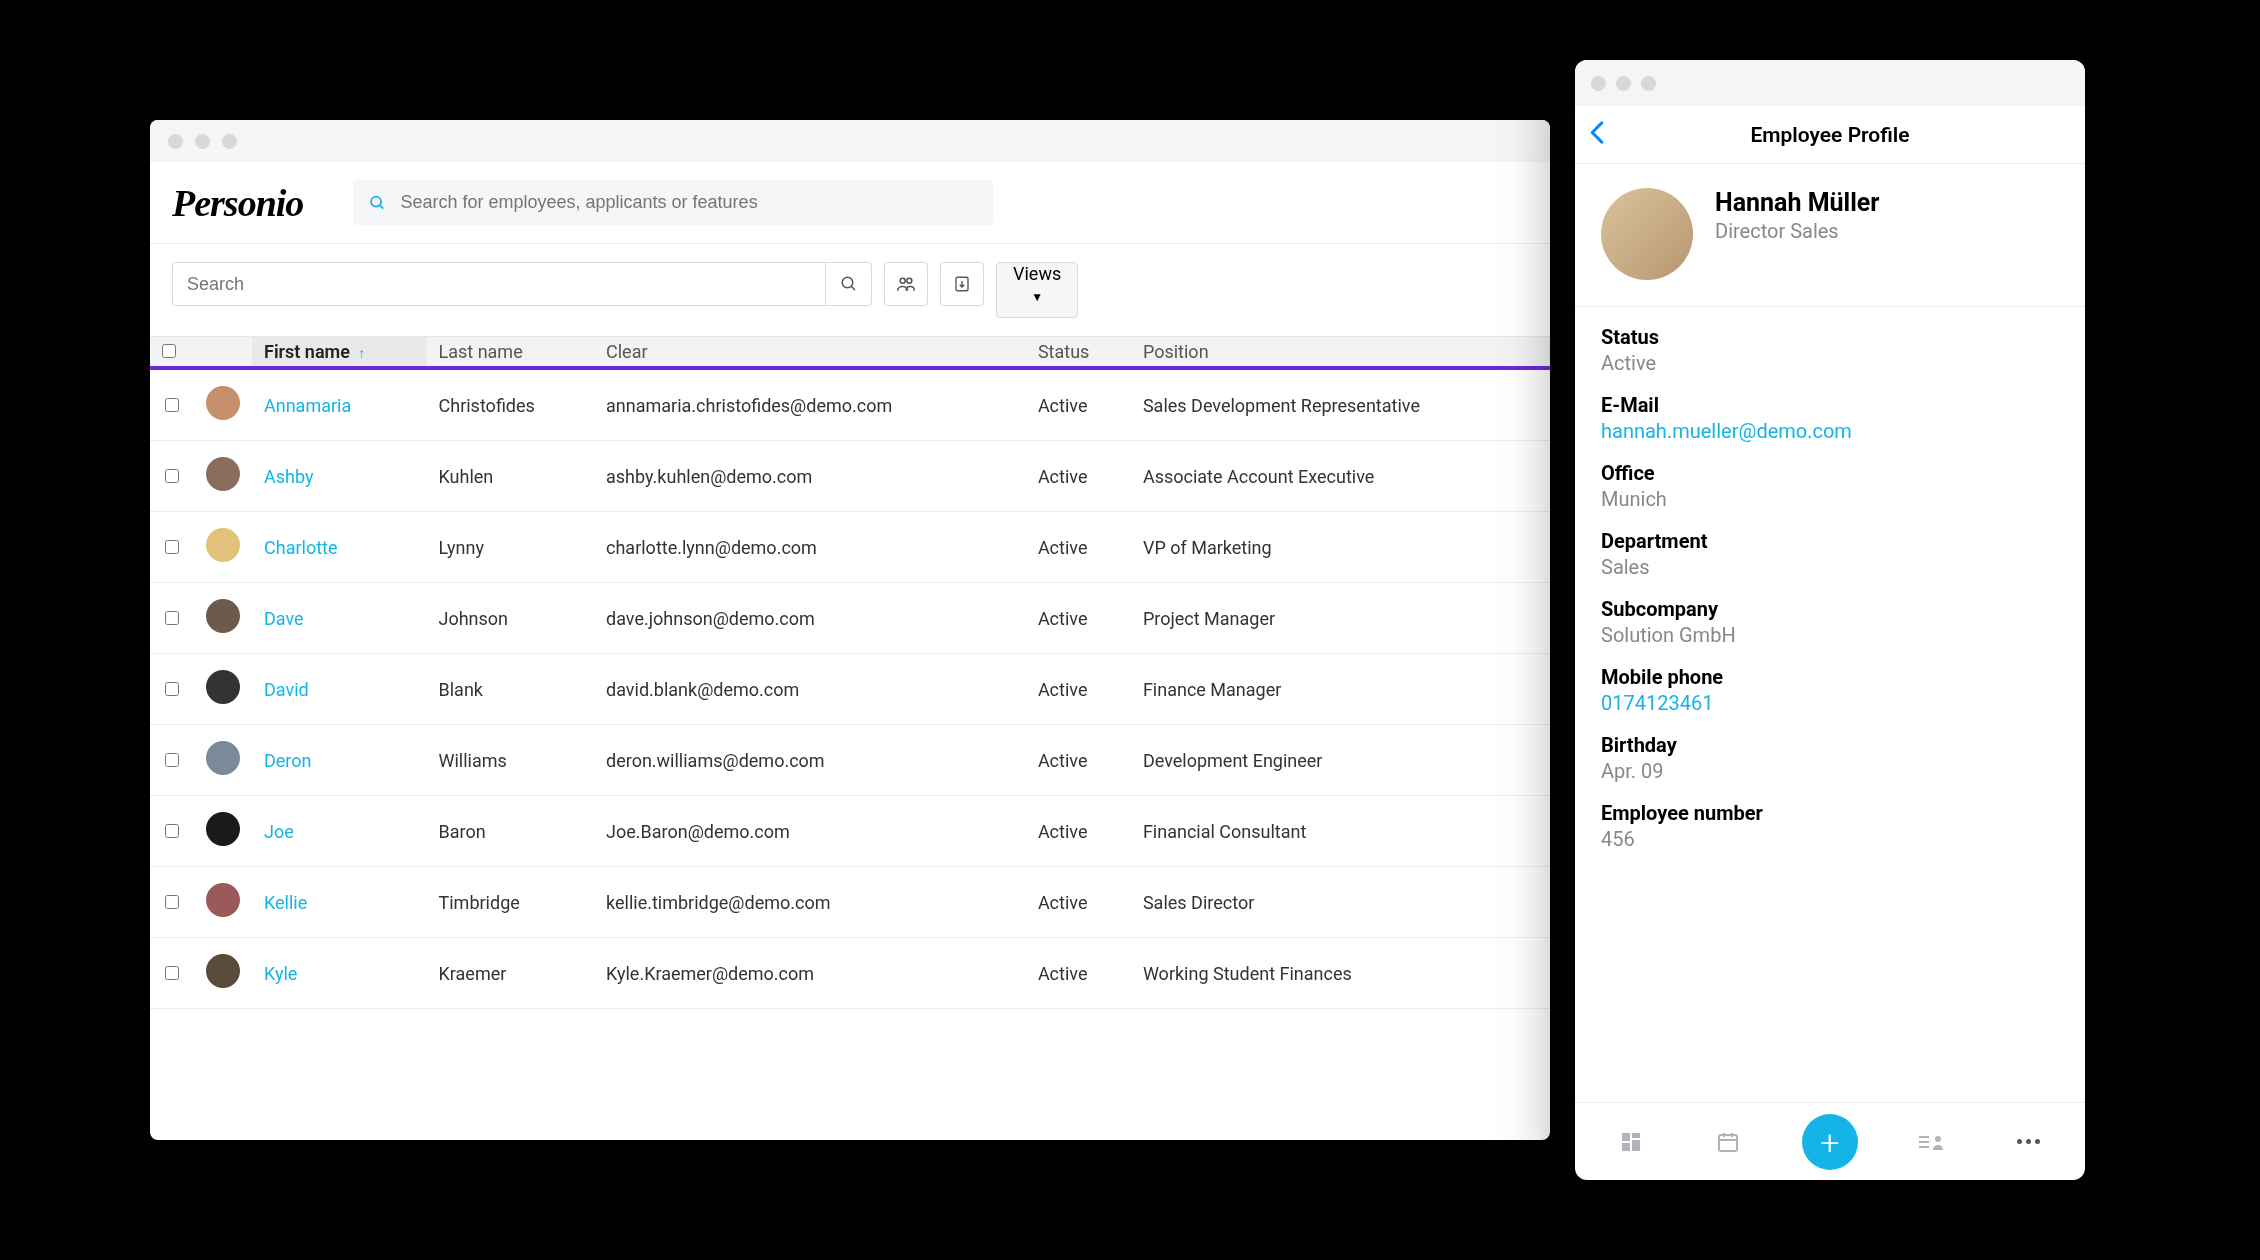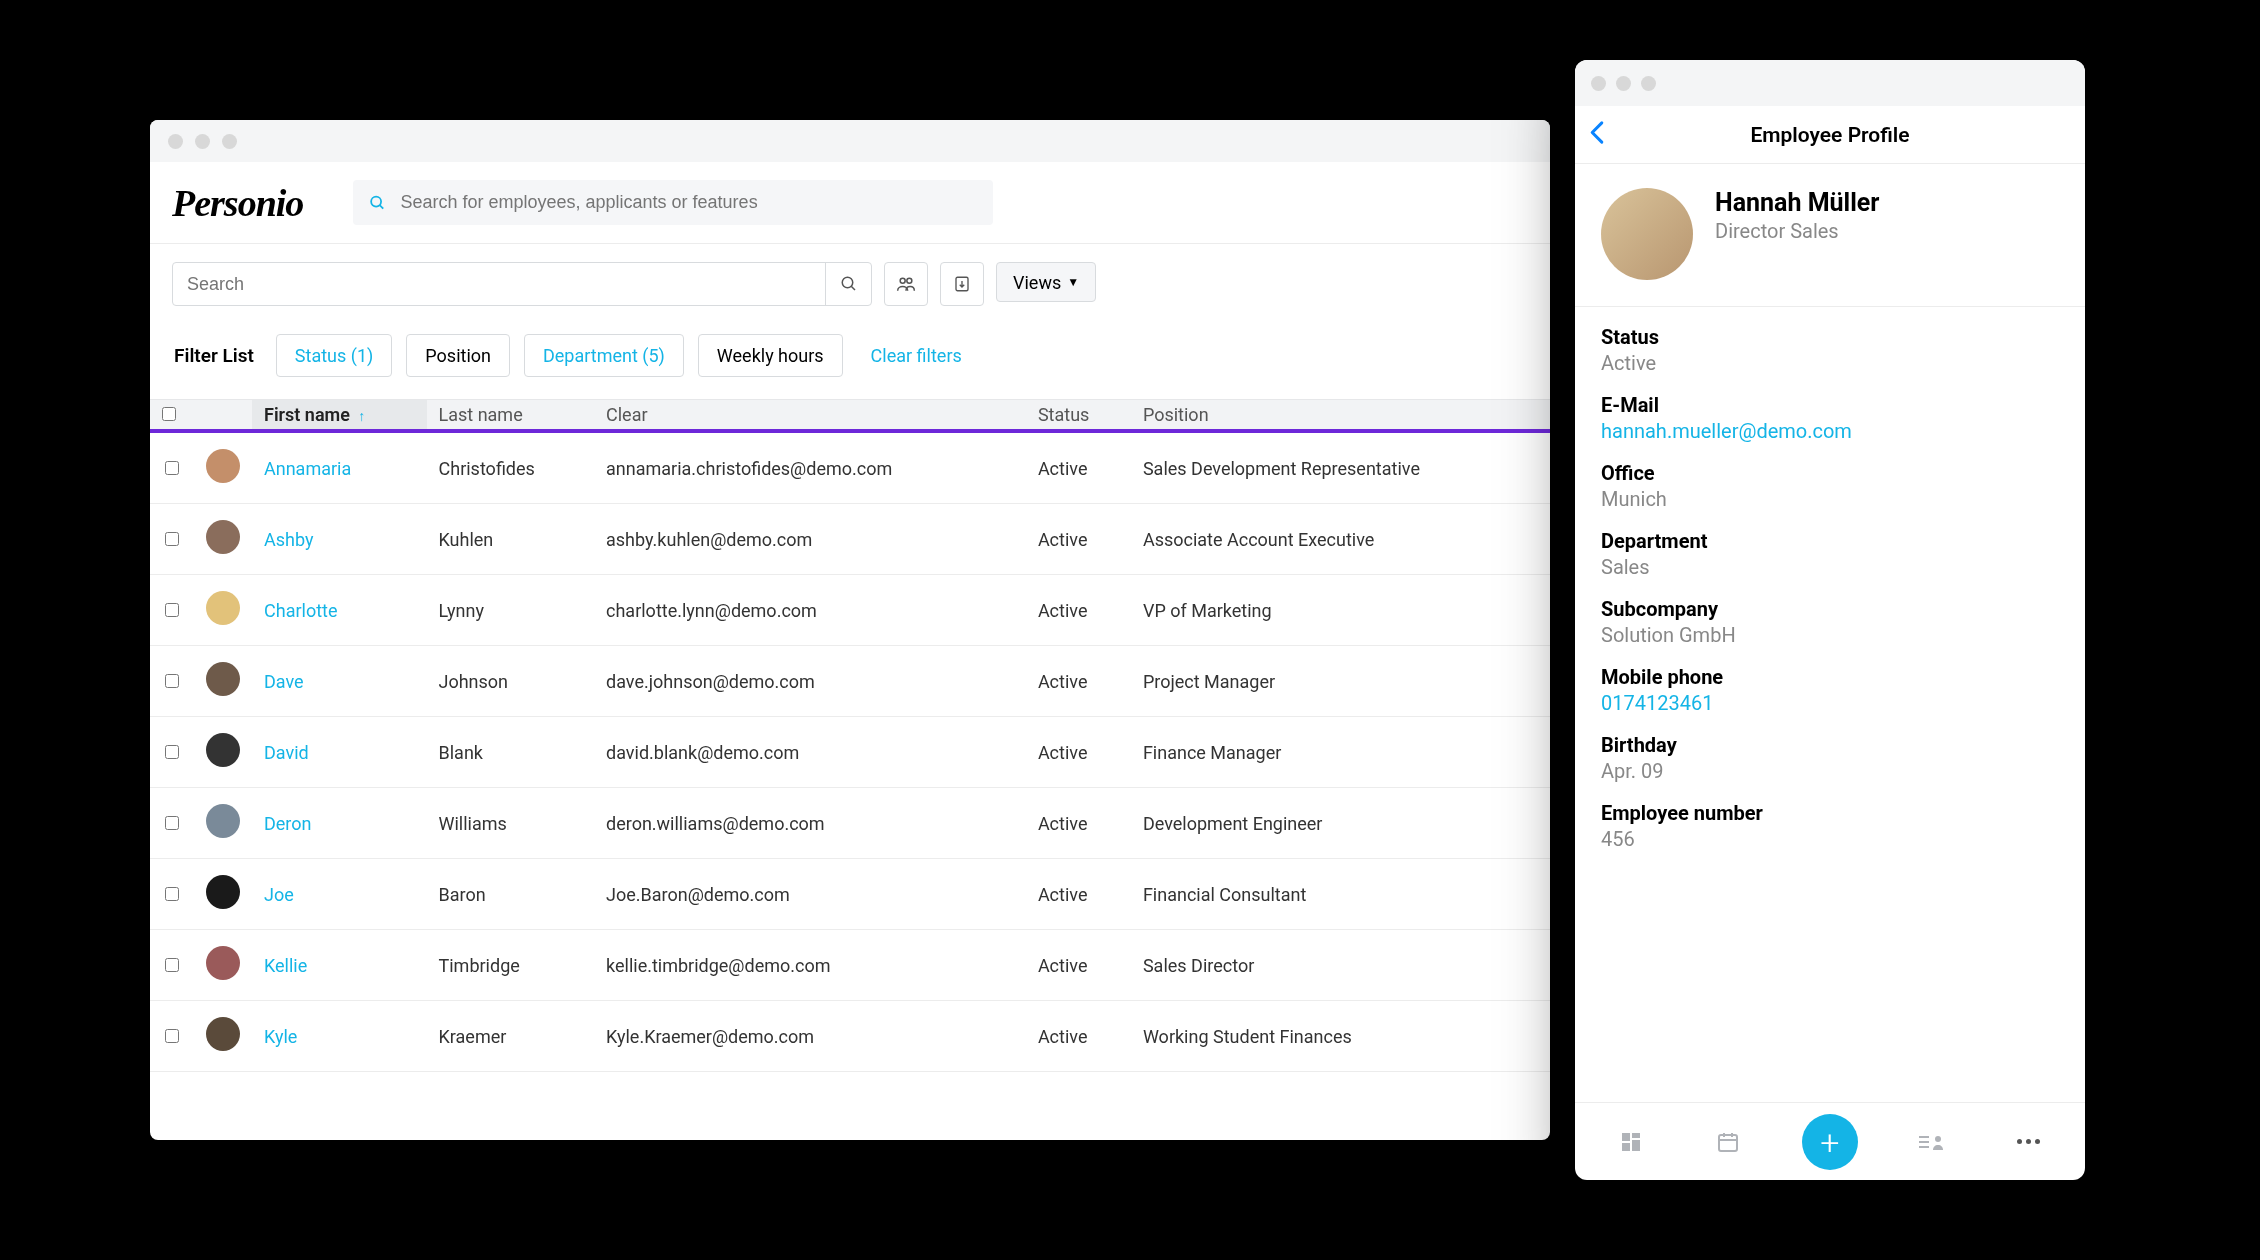--- a/index.html
+++ b/index.html
@@ -87,25 +87,25 @@
   display: flex; align-items: center; justify-content: center;
   cursor: pointer;
 }
 .icon-btn {
   width: 44px; height: 44px;
   border: 1px solid #d8dbde; border-radius: 4px;
   display: flex; align-items: center; justify-content: center;
   cursor: pointer; background: #fff;
 }
 .views-btn {
-  height: 40px; padding: 0 16px;
+  height: 56px; padding: 0 16px;
   border: 1px solid #d8dbde; border-radius: 4px;
   background: #f5f6f8;
   display: flex; align-items: center; gap: 6px;
-  font-size: 18px; cursor: pointer;
+  font-size: 18px; cursor: pointer; flex-direction: column;
 }
 
 .filter-row {
   display: flex; align-items: center; gap: 14px;
   padding: 10px 24px 22px 24px;
 }
 .filter-label { font-size: 19px; font-weight: 600; margin-right: 8px; }
 .filter-chip {
   border: 1px solid #d8dbde; border-radius: 4px;
   padding: 10px 18px; font-size: 18px;
@@ -244,30 +244,20 @@
           <rect x="4" y="3" width="16" height="18" rx="2"></rect>
           <path d="M12 8v8M9 13l3 3 3-3"></path>
         </svg>
     </div>
     <div class="views-btn">
       <span>Views</span>
       <span style="font-size:12px;">▼</span>
     </div>
   </div>
 
-  <div class="filter-row">
-    <span class="filter-label">Filter List</span>
-    <div id="filter-chips" style="display:flex;gap:14px;">
-        <div class="filter-chip active">Status (1)</div>
-        <div class="filter-chip">Position</div>
-        <div class="filter-chip active">Department (5)</div>
-        <div class="filter-chip">Weekly hours</div>
-      </div>
-    <span class="clear-link">Clear filters</span>
-  </div>
 
   <table class="table">
     <thead>
       <tr>
         <th class="col-check"><input type="checkbox" style=""></th>
         <th class="col-avatar"></th>
         <th class="sorted">
           <span>First name</span>
           <span class="sort-arrow">↑</span>
         </th>

